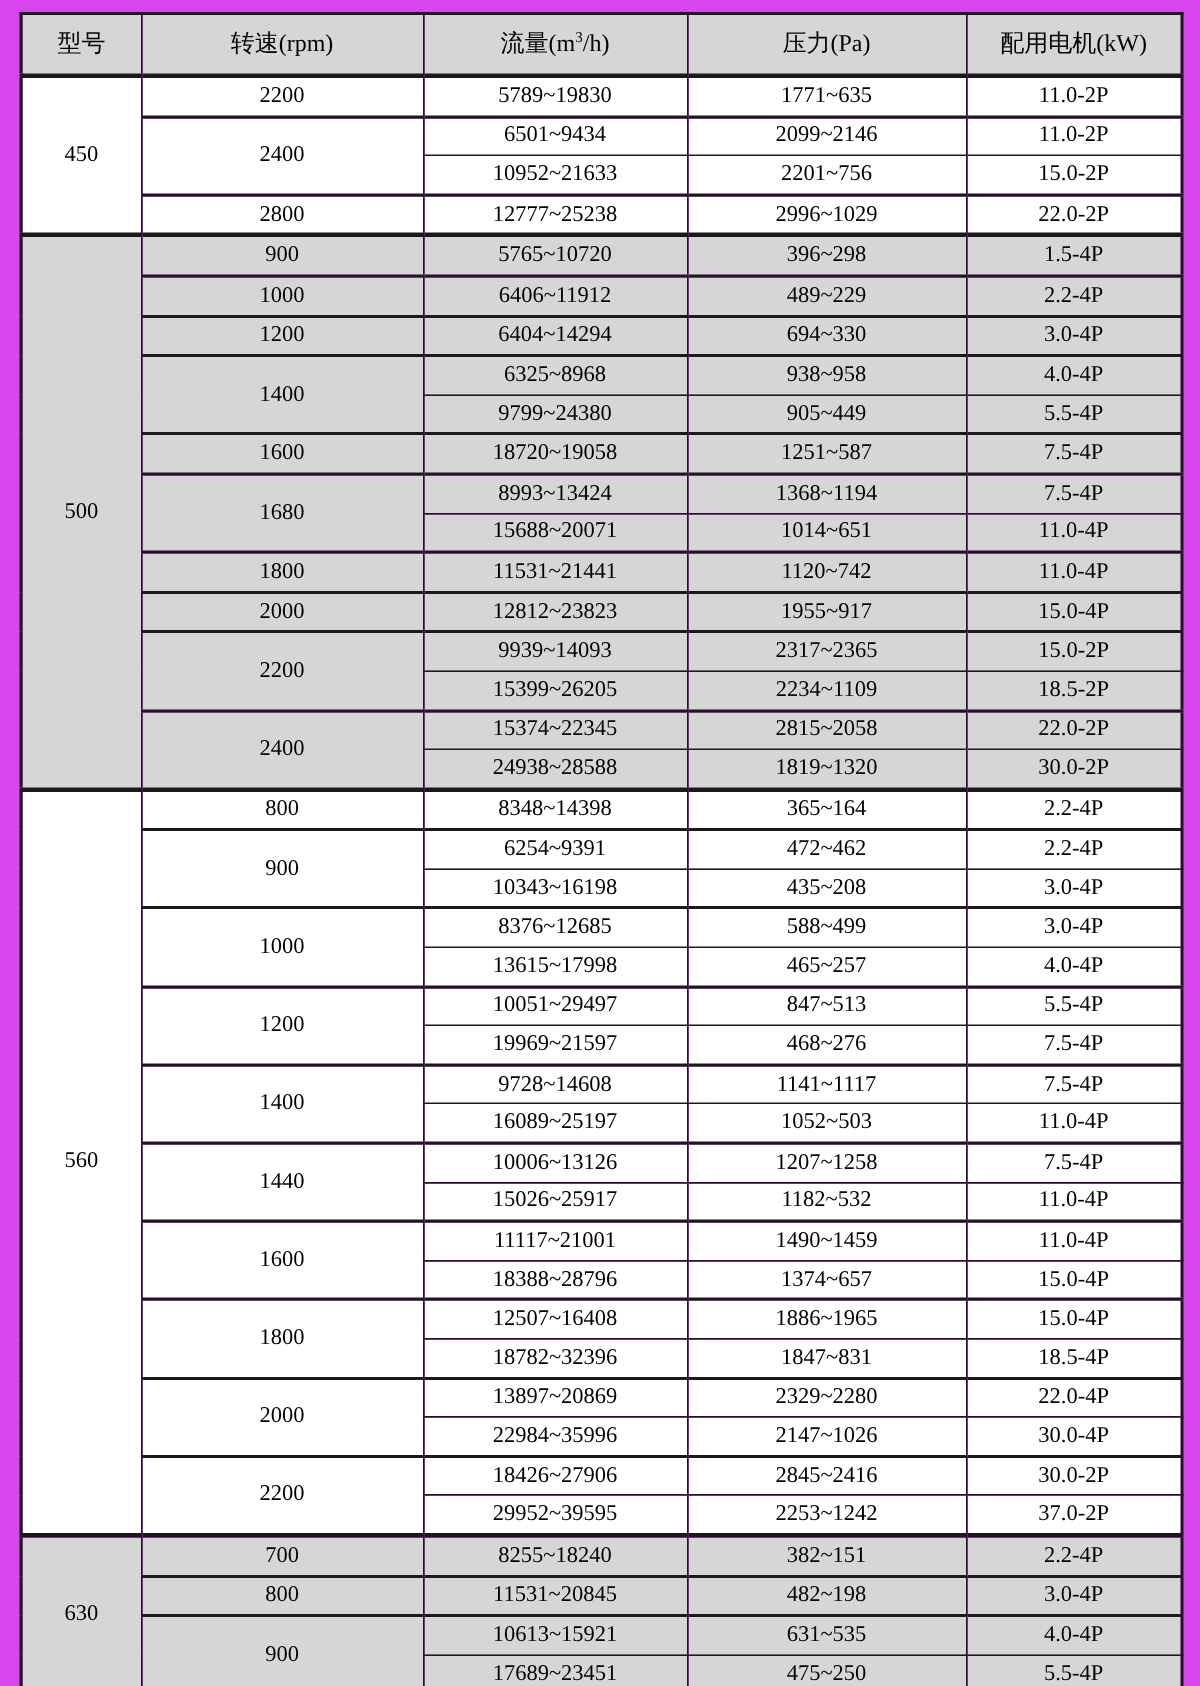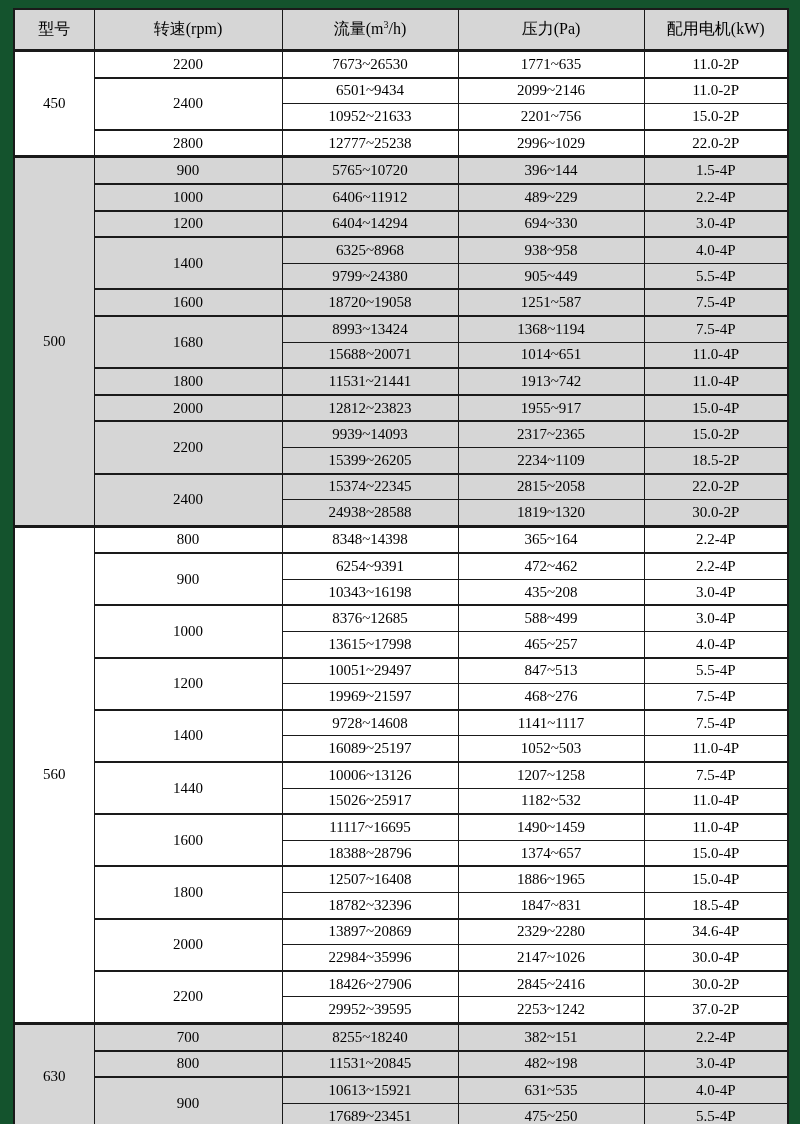--- a/index.html
+++ b/index.html
@@ -7,21 +7,21 @@
     padding: 0;
     background: #ffffff;
     font-family: "Liberation Serif", "DejaVu Serif", serif;
     color: #000000;
   }
   .page {
     width: 800px;
     height: 1124px;
     box-sizing: border-box;
     padding: 8px 13px;
-    background: #14532d;
+    background: #d946ef;
   }
   table.spec-table {
     border-collapse: collapse;
     width: 774px;
     table-layout: fixed;
     border: 2px solid #1a1a1a;
   }
   col.c-model   { width: 80px;  }
   col.c-speed   { width: 188px; }
   col.c-flow    { width: 176px; }
@@ -66,21 +66,21 @@
         <th>转速(rpm)</th>
         <th><span>流量(m</span><sup>3</sup><span>/h)</span></th>
         <th>压力(Pa)</th>
         <th>配用电机(kW)</th>
       </tr>
     </thead>
     <tbody>
         <tr class="section-start">
           <td rowspan="4">450</td>
           <td rowspan="1">2200</td>
-          <td>7673~26530</td>
+          <td>5789~19830</td>
           <td>1771~635</td>
           <td>11.0-2P</td>
         </tr>
         <tr class="group-start">
           <td rowspan="2">2400</td>
           <td>6501~9434</td>
           <td>2099~2146</td>
           <td>11.0-2P</td>
         </tr>
         <tr class="sub-row">
@@ -91,21 +91,21 @@
         <tr class="group-start">
           <td rowspan="1">2800</td>
           <td>12777~25238</td>
           <td>2996~1029</td>
           <td>22.0-2P</td>
         </tr>
         <tr class="shaded section-start">
           <td rowspan="14">500</td>
           <td rowspan="1">900</td>
           <td>5765~10720</td>
-          <td>396~144</td>
+          <td>396~298</td>
           <td>1.5-4P</td>
         </tr>
         <tr class="shaded group-start">
           <td rowspan="1">1000</td>
           <td>6406~11912</td>
           <td>489~229</td>
           <td>2.2-4P</td>
         </tr>
         <tr class="shaded group-start">
           <td rowspan="1">1200</td>
@@ -137,21 +137,21 @@
           <td>7.5-4P</td>
         </tr>
         <tr class="shaded sub-row">
           <td>15688~20071</td>
           <td>1014~651</td>
           <td>11.0-4P</td>
         </tr>
         <tr class="shaded group-start">
           <td rowspan="1">1800</td>
           <td>11531~21441</td>
-          <td>1913~742</td>
+          <td>1120~742</td>
           <td>11.0-4P</td>
         </tr>
         <tr class="shaded group-start">
           <td rowspan="1">2000</td>
           <td>12812~23823</td>
           <td>1955~917</td>
           <td>15.0-4P</td>
         </tr>
         <tr class="shaded group-start">
           <td rowspan="2">2200</td>
@@ -232,21 +232,21 @@
           <td>1207~1258</td>
           <td>7.5-4P</td>
         </tr>
         <tr class="sub-row">
           <td>15026~25917</td>
           <td>1182~532</td>
           <td>11.0-4P</td>
         </tr>
         <tr class="group-start">
           <td rowspan="2">1600</td>
-          <td>11117~16695</td>
+          <td>11117~21001</td>
           <td>1490~1459</td>
           <td>11.0-4P</td>
         </tr>
         <tr class="sub-row">
           <td>18388~28796</td>
           <td>1374~657</td>
           <td>15.0-4P</td>
         </tr>
         <tr class="group-start">
           <td rowspan="2">1800</td>
@@ -256,21 +256,21 @@
         </tr>
         <tr class="sub-row">
           <td>18782~32396</td>
           <td>1847~831</td>
           <td>18.5-4P</td>
         </tr>
         <tr class="group-start">
           <td rowspan="2">2000</td>
           <td>13897~20869</td>
           <td>2329~2280</td>
-          <td>34.6-4P</td>
+          <td>22.0-4P</td>
         </tr>
         <tr class="sub-row">
           <td>22984~35996</td>
           <td>2147~1026</td>
           <td>30.0-4P</td>
         </tr>
         <tr class="group-start">
           <td rowspan="2">2200</td>
           <td>18426~27906</td>
           <td>2845~2416</td>

